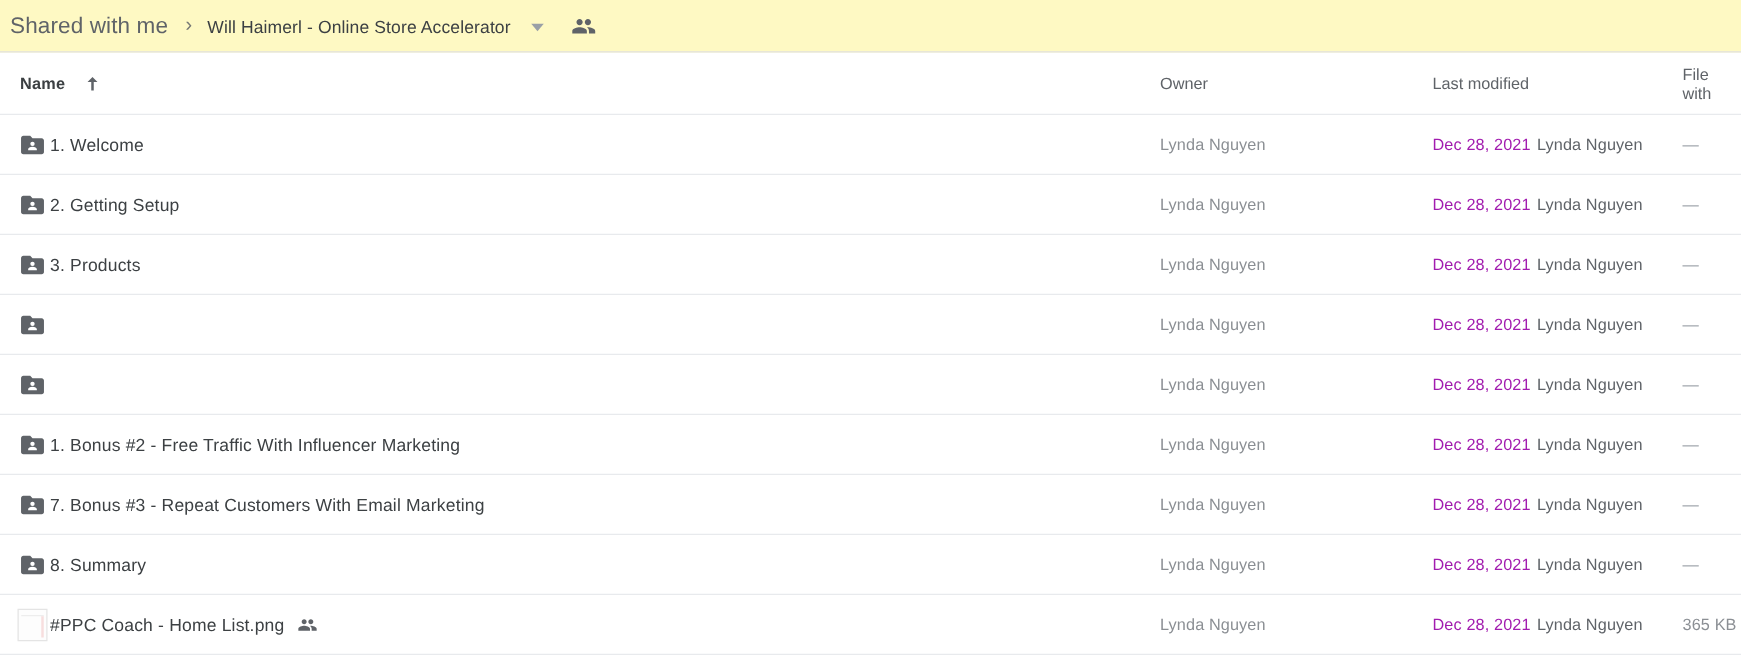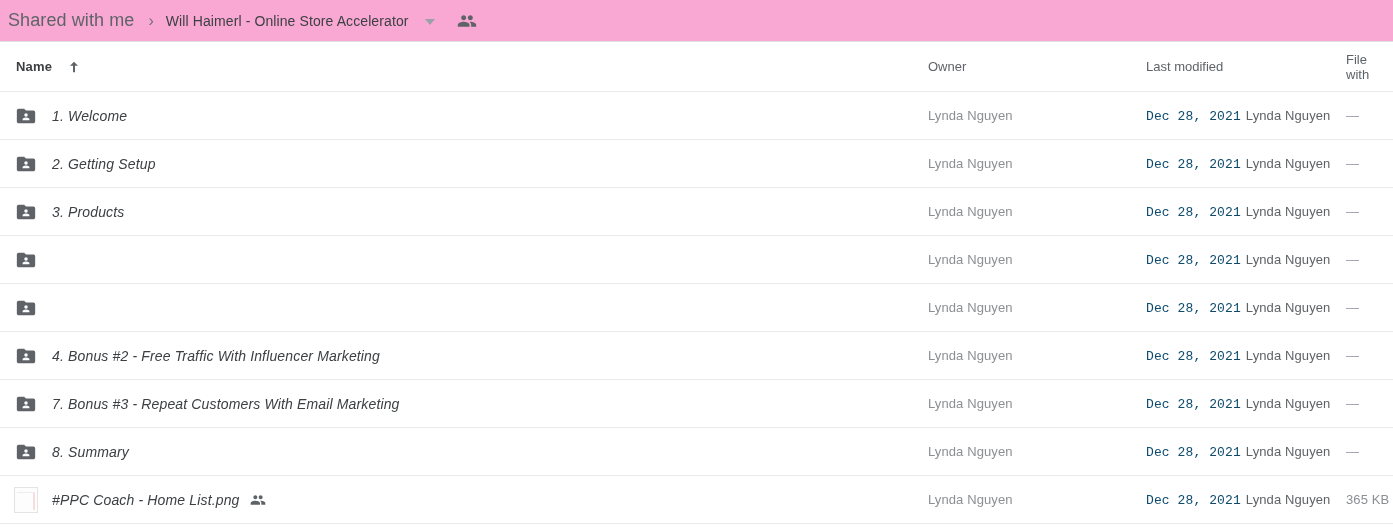--- a/index.html
+++ b/index.html
@@ -13,21 +13,21 @@
     font-family: "Liberation Sans", sans-serif;
     -webkit-font-smoothing: antialiased;
   }
 
   
   .breadcrumb-bar {
     height: 42px;
     display: flex;
     align-items: center;
     padding: 0 4px 0 0;
-    background: #f9a8d4;
+    background: #fef9c3;
     border-bottom: 1px solid #e0e0e0;
     position: relative;
   }
   .crumb-root {
     font-size: 18px;
     color: #5f6368;
     padding: 2px 6px;
     margin-left: 2px;
     border-radius: 4px;
     letter-spacing: 0.1px;
@@ -103,47 +103,46 @@
   .cell-icon {
     position: absolute;
     left: 14px;
     top: 50%;
     transform: translateY(-50%);
     width: 24px; height: 24px;
     display: flex; align-items: center; justify-content: center;
   }
   .cell-name {
     position: absolute;
-    left: 52px;
+    left: 40px;
     font-size: 14px;
     color: #3c4043;
     display: flex;
     align-items: center;
     letter-spacing: 0.15px;
     white-space: nowrap;
-    font-style: italic;
   }
   .name-shared-icon { margin-left: 10px; display: flex; align-items: center; }
 
   .cell-owner {
     position: absolute;
     left: 928px;
     font-size: 13px;
     color: #8b8f94;
     letter-spacing: 0.1px;
     white-space: nowrap;
   }
   .cell-modified {
     position: absolute;
     left: 1146px;
     font-size: 13px;
     white-space: nowrap;
     letter-spacing: 0.1px;
   }
-  .cell-modified .mdate { color: #0c4a6e; font-family: Liberation Mono, monospace; }
+  .cell-modified .mdate { color: #a21caf; }
   .cell-modified .mby   { color: #5f6368; margin-left: 5px; }
   .cell-size {
     position: absolute;
     left: 1346px;
     font-size: 13px;
     color: #8b8f94;
     letter-spacing: 0.1px;
     white-space: nowrap;
   }
   .dash { color: #9aa0a6; }
@@ -272,21 +271,21 @@
     </div>
     <div class="file-row">
       <div class="cell-icon">
         <svg width="22" height="22" viewBox="0 0 24 24" aria-hidden="true">
           <path fill="#5f6368" d="M10 4H4c-1.1 0-2 .9-2 2v12c0 1.1.9 2 2 2h16c1.1 0 2-.9 2-2V8c0-1.1-.9-2-2-2h-8l-2-2z"></path>
           <circle cx="12" cy="11" r="1.9" fill="#ffffff"></circle>
           <path fill="#ffffff" d="M12 13.6c-2.1 0-3.8 1.05-3.8 2.1v.9h7.6v-.9c0-1.05-1.7-2.1-3.8-2.1z"></path>
         </svg>
       </div>
       <div class="cell-name">
-        <span>4. Bonus #2 - Free Traffic With Influencer Marketing</span>
+        <span>1. Bonus #2 - Free Traffic With Influencer Marketing</span>
       </div>
       <div class="cell-owner">Lynda Nguyen</div>
       <div class="cell-modified"><span class="mdate">Dec 28, 2021</span><span class="mby">Lynda Nguyen</span></div>
       <div class="cell-size dash">—</div>
     </div>
     <div class="file-row">
       <div class="cell-icon">
         <svg width="22" height="22" viewBox="0 0 24 24" aria-hidden="true">
           <path fill="#5f6368" d="M10 4H4c-1.1 0-2 .9-2 2v12c0 1.1.9 2 2 2h16c1.1 0 2-.9 2-2V8c0-1.1-.9-2-2-2h-8l-2-2z"></path>
           <circle cx="12" cy="11" r="1.9" fill="#ffffff"></circle>

